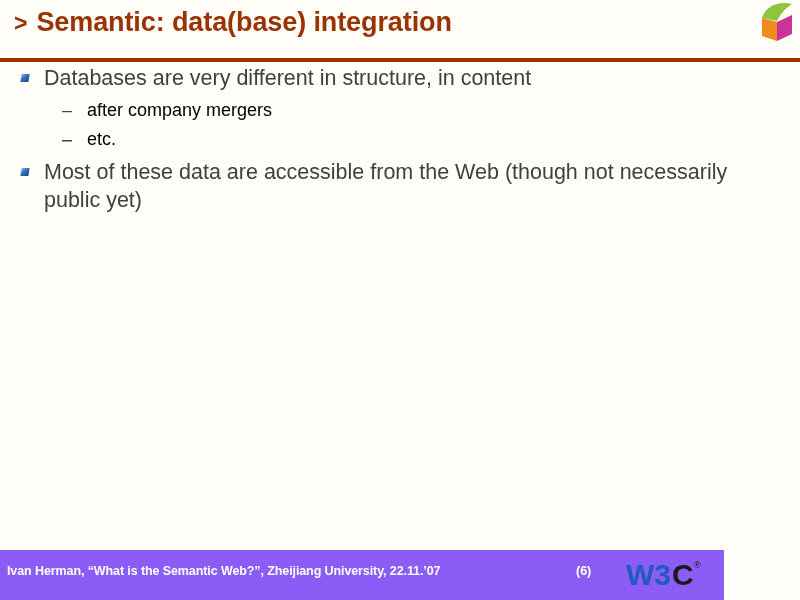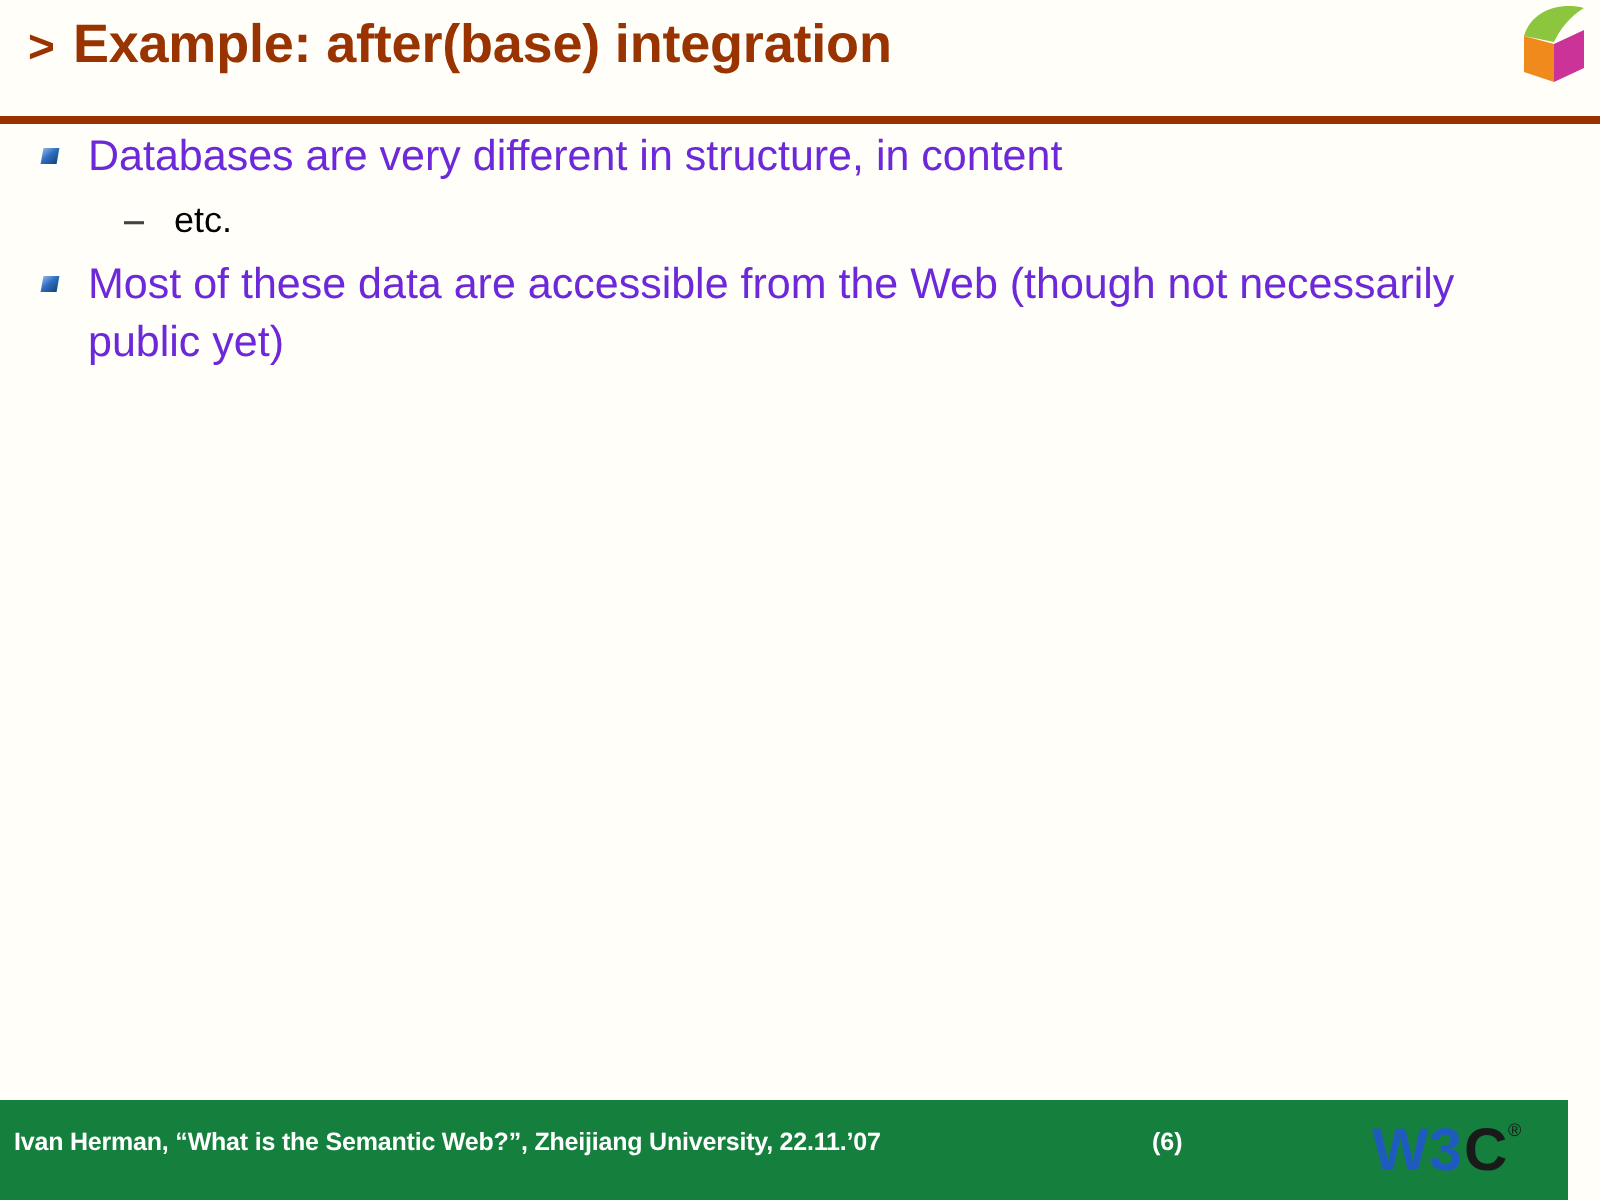--- a/index.html
+++ b/index.html
@@ -80,21 +80,21 @@
     top: 64px;
     width: 800px;
   }
 
   .lvl1 {
     position: relative;
     padding-left: 44px;
     padding-right: 40px;
     margin: 0 0 5px 0;
     font-size: 21.5px;
-    color: #6d28d9;
+    color: #404040;
     line-height: 1.32;
   }
 
   .lvl1 .bullet-sq {
     position: absolute;
     left: 21px;
     top: 10px;
     width: 8px;
     height: 8px;
     background: linear-gradient(135deg, #8db6e8 0%, #2f6fc0 45%, #16417a 100%);
@@ -122,23 +122,23 @@
     font-size: 18px;
     color: #444444;
     line-height: 1.45;
   }
 
   
   .footer {
     position: absolute;
     left: 0;
     top: 550px;
-    width: 784px;
+    width: 724px;
     height: 50px;
-    background: #15803d;
+    background: #8b5cf6;
   }
 
   .footer-text {
     position: absolute;
     left: 7px;
     top: 14px;
     font-size: 12.5px;
     font-weight: bold;
     color: #ffffff;
     letter-spacing: -0.1px;
@@ -163,21 +163,21 @@
   }
 </style>
 </head>
 <body>
 
 <div class="slide">
 
   <div class="slide-header">
     <div class="title-row">
       <span class="title-marker">&gt;</span>
-      <span class="slide-title">Example: after(base) integration</span>
+      <span class="slide-title">Semantic: data(base) integration</span>
     </div>
   </div>
 
   <div class="cube-logo">
     <svg viewBox="0 0 38 40" width="38" height="40" aria-hidden="true">
       <path d="M4 15 C8 2, 22 -2, 34 1 C26 6, 22 12, 19 18 Z" fill="#8cc63e"></path>
       <path d="M4 15 L19 19 L19 38 L4 33 Z" fill="#f08a1c"></path>
       <path d="M19 19 L34 12 L34 31 L19 38 Z" fill="#cc3399"></path>
     </svg>
   </div>
@@ -188,20 +188,21 @@
 
     <p class="lvl1">
       <span class="bullet-sq"></span>
       <span>Databases are very different in structure, in content</span>
     </p>
 
 
     <div class="sublist">
       <p class="lvl2">
         <span class="bullet-dash">–</span>
+        <span>after company mergers</span>
       </p>
       <p class="lvl2">
         <span class="bullet-dash">–</span>
       </p>
       <p class="lvl2">
         <span class="bullet-dash">–</span>
       </p>
       <p class="lvl2">
         <span class="bullet-dash">–</span>
         <span>etc.</span>

